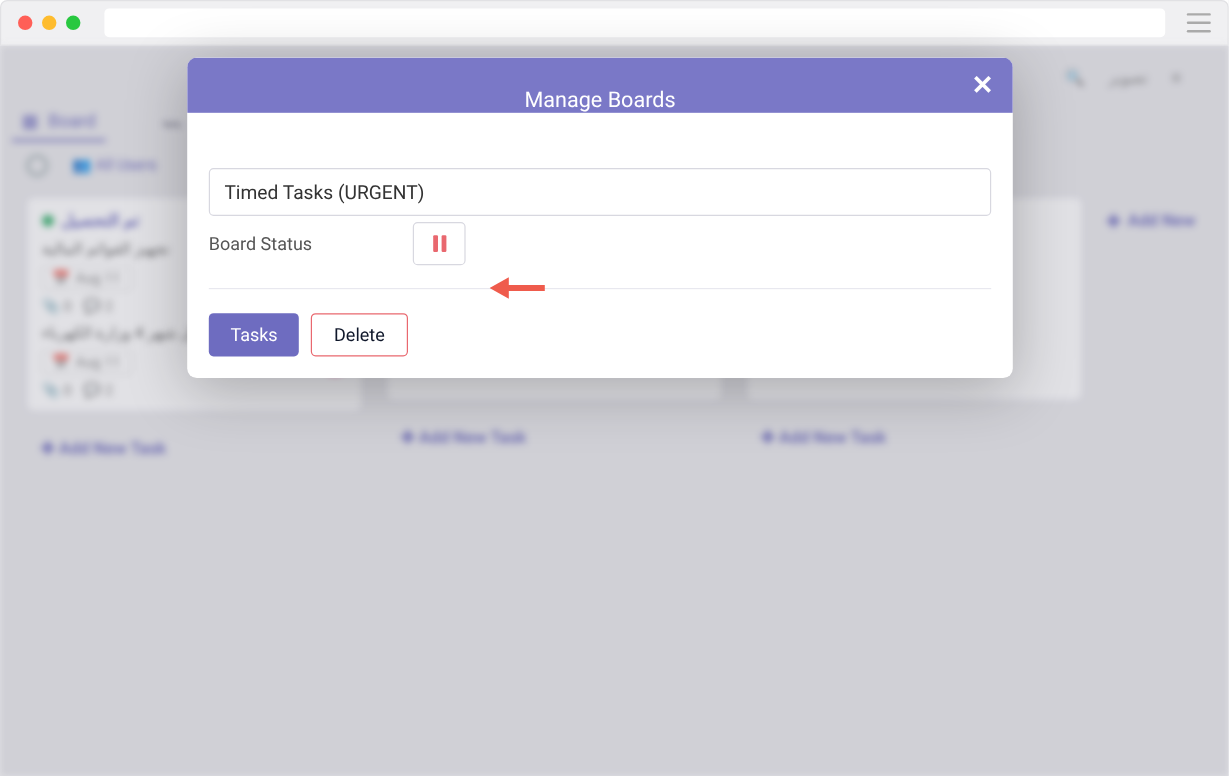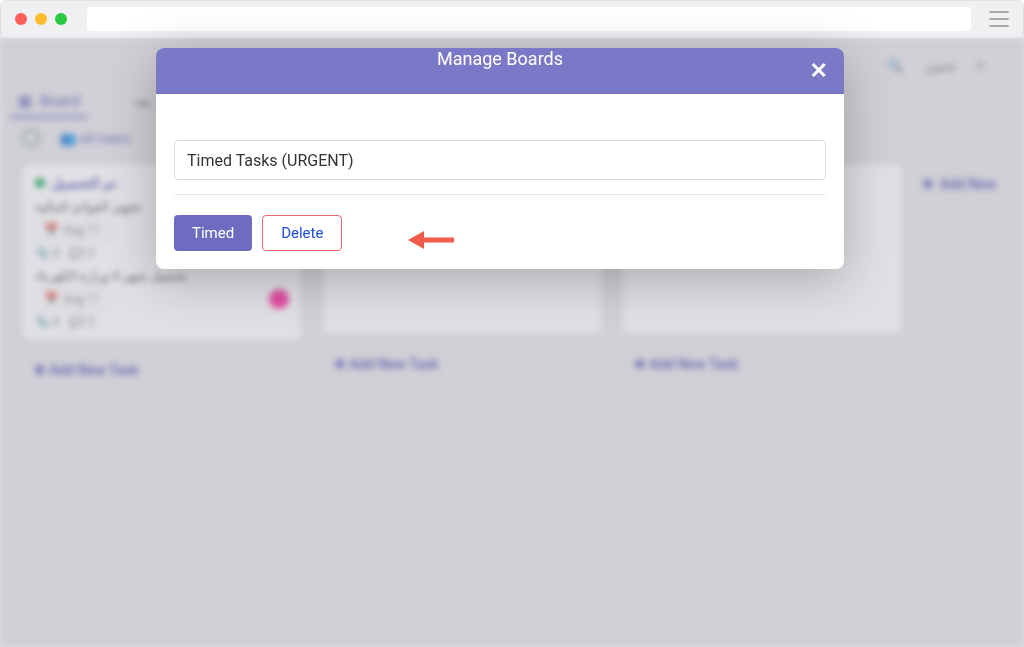--- a/index.html
+++ b/index.html
@@ -32,35 +32,35 @@
     .date-chip{border:1px solid #ddd;border-radius:4px;padding:2px 8px;display:inline-flex;gap:4px;align-items:center;}
     .avatar{width:20px;height:20px;border-radius:50%;background:#f4a;display:inline-block;margin-left:auto;}
     .add-new{color:#6e6cc0;font-weight:600;font-size:14px;padding:12px;}
     .add-new-board{color:#6e6cc0;font-weight:600;font-size:14px;margin-top:12px;display:flex;gap:6px;}
 
     
     .dim { position:absolute; inset:38px 0 0 0; background:rgba(120,120,135,.22); }
 
     
     .modal { position:absolute; left:156px; top:48px; width:688px; background:#fff; border-radius:8px; box-shadow:0 10px 50px rgba(0,0,0,.25); overflow:hidden; }
-    .modal-header { background:#7a78c7; height:46px; display:flex; align-items:flex-start; justify-content:center; position:relative; }
+    .modal-header { background:#7a78c7; height:46px; display:flex; align-items:flex-end; justify-content:center; position:relative; }
     .modal-title { color:#fff; font-size:18px; font-weight:400; }
     .modal-close { position:absolute; right:16px; top:10px; color:#fff; font-size:22px; font-weight:700; cursor:pointer; }
     .modal-body { padding:18px 18px 4px 18px; }
     .form-row { display:flex; align-items:center; min-height:46px; }
     .form-label { width:170px; color:#555; font-size:15px; }
     .form-input { flex:1; height:40px; border:1px solid #d8d8e0; border-radius:4px; padding:0 12px; font-size:16px; color:#333;margin-top:28px; }
     .status-box { width:44px; height:36px; border:1px solid #d8d8e0; border-radius:4px; display:flex; align-items:center; justify-content:center; margin-left:0; }
     .pause-icon { display:flex; gap:3px; }
     .pause-icon span{width:4px;height:14px;background:#e9686f;border-radius:1px;}
     .divider { height:1px; background:#e8e8ef; margin:14px 0 16px 0; }
     .modal-footer { padding:0 18px 18px 18px; display:flex; gap:10px; align-items:center; }
     .btn { height:36px; padding:0 18px; border-radius:4px; font-size:15px; cursor:pointer; border:none; display:inline-flex; align-items:center; }
     .btn-primary { background:#6e6cc0; color:#fff; }
-    .btn-outline-danger { background:#fff; border:1px solid #e9686f; color:#1d4ed8; }
+    .btn-outline-danger { background:#fff; border:1px solid #e9686f; color:#0f172a; }
     
     
     .arrow { position:absolute; left:408px; top:228px; }
     .arrow svg { display:block; }
   </style>
 </head>
 <body>
 
 <div class="browser-chrome">
   <div class="traffic-lights">
@@ -142,24 +142,33 @@
 
 <div class="modal">
   <div class="modal-header">
     <span class="modal-title">Manage Boards</span>
     <span class="modal-close">✕</span>
   </div>
   <div class="modal-body">
     <div class="form-row">
       <input class="form-input" value="Timed Tasks (URGENT)" style="">
     </div>
+    <div class="form-row">
+      <div class="form-label">Board Status</div>
+      <div class="status-box">
+        <span class="pause-icon">
+            <span></span>
+            <span></span>
+          </span>
+      </div>
+    </div>
     <div class="divider"></div>
   </div>
   <div class="modal-footer">
-    <button class="btn btn-primary">Timed</button>
+    <button class="btn btn-primary">Tasks</button>
     <button class="btn btn-outline-danger">Delete</button>
   </div>
 </div>
 
 <div class="arrow">
   <svg width="46" height="24" viewBox="0 0 46 24">
     <line x1="46" y1="12" x2="12" y2="12" stroke="#ef5b4c" stroke-width="5" stroke-linecap="round"></line>
     <polygon points="0,12 16,3 16,21" fill="#ef5b4c"></polygon>
   </svg>
 </div>

